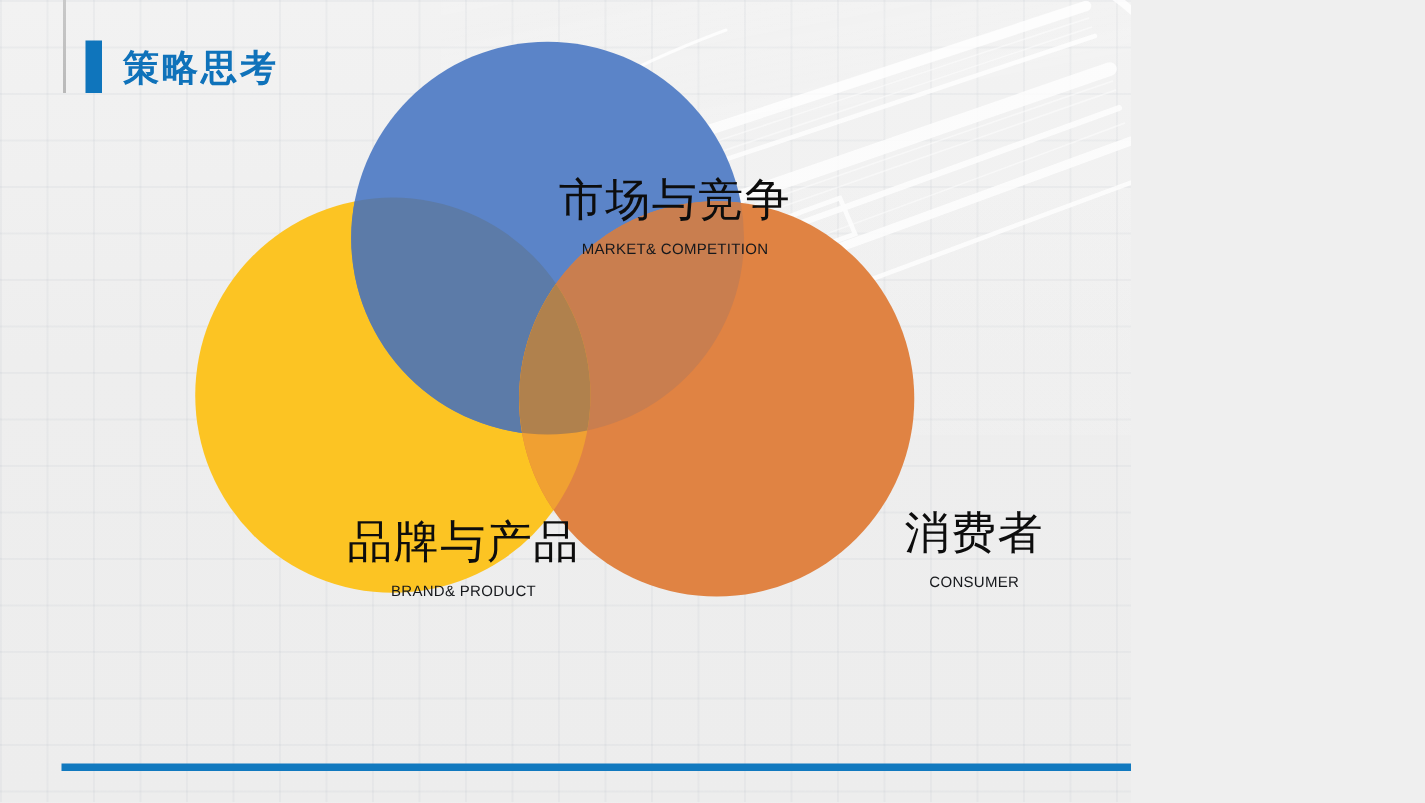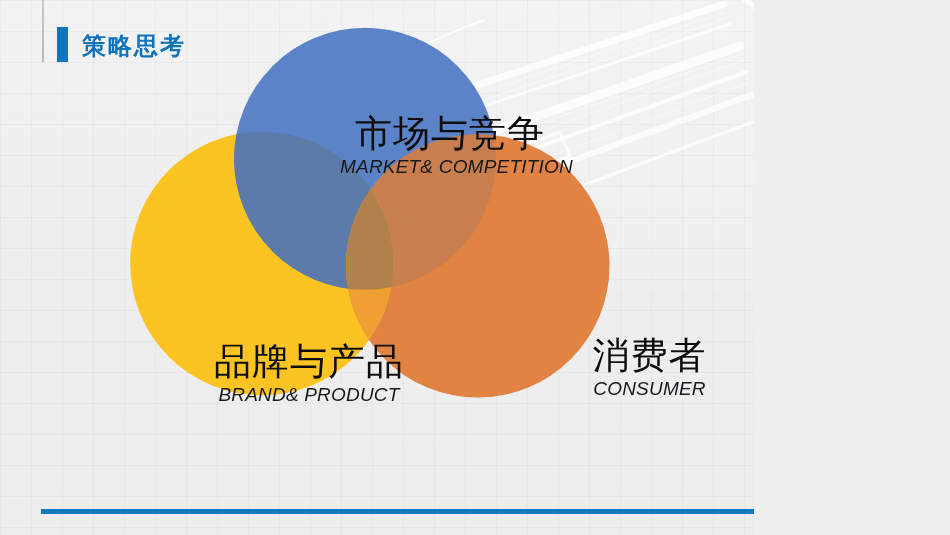--- a/index.html
+++ b/index.html
@@ -72,35 +72,34 @@
 
   
   .lbl{
     position:absolute;
     text-align:center;
     pointer-events:none;
     color:#111111;
   }
   .lbl .cn{
     display:block;
-    font-size:37px;
+    font-size:30px;
     line-height:44px;
     letter-spacing:1px;
     white-space:nowrap;
     color:#0d0d0d;
   }
   .lbl .en{
     display:block;
-    font-size:19px;
+    font-size:10px;
     line-height:20px;
     letter-spacing:.2px;
     white-space:nowrap;
     color:#16181c;
     margin-top:1px;
-    font-style:italic;
   }
 
   #lbl-market   { left:340px; top:112px; width:220px; }
   #lbl-brand    { left:184px; top:340px; width:250px; }
   #lbl-consumer { left:557px; top:334px; width:185px; }
 
   
   #footer-rule{
     position:absolute;
     left:41px; top:509px;

